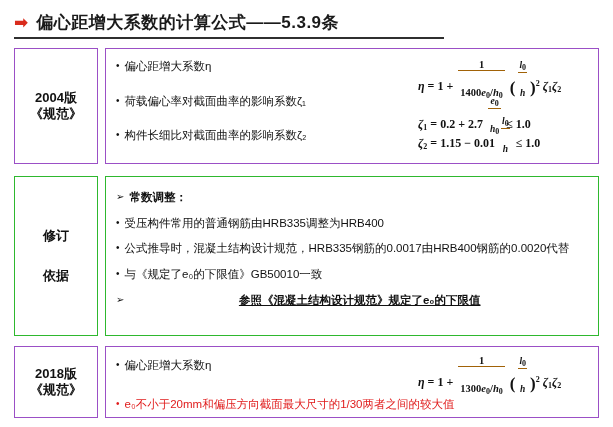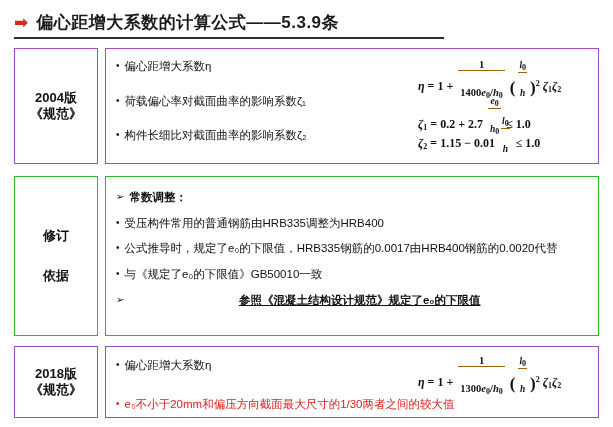--- a/index.html
+++ b/index.html
@@ -162,21 +162,21 @@
       <div class="bullet-line" style="margin-top:6px">
         <span class="bul tri">➢</span>
         <span class="btxt bold">常数调整：</span>
       </div>
       <div class="bullet-line" style="margin-top:9px">
         <span class="bul">•</span>
         <span class="btxt">受压构件常用的普通钢筋由HRB335调整为HRB400</span>
       </div>
       <div class="bullet-line" style="margin-top:9px">
         <span class="bul">•</span>
-        <span class="btxt">公式推导时，规定了e₀的下限值，HRB335钢筋的0.0017由HRB400钢筋的0.0020代替</span>
+        <span class="btxt">公式推导时，混凝土结构设计规范，HRB335钢筋的0.0017由HRB400钢筋的0.0020代替</span>
       </div>
       <div class="bullet-line" style="margin-top:9px">
         <span class="bul">•</span>
         <span class="btxt">与《规定了e₀的下限值》GB50010一致</span>
       </div>
       <div class="bullet-line" style="margin-top:9px">
         <span class="bul tri">➢</span>
         <span class="btxt bold underline">参照《混凝土结构设计规范》规定了e₀的下限值</span>
       </div>
     </div>

